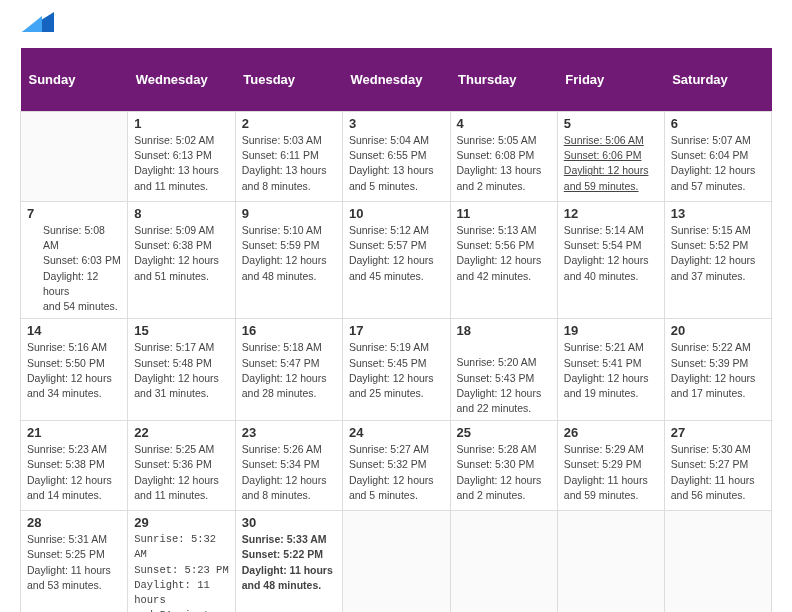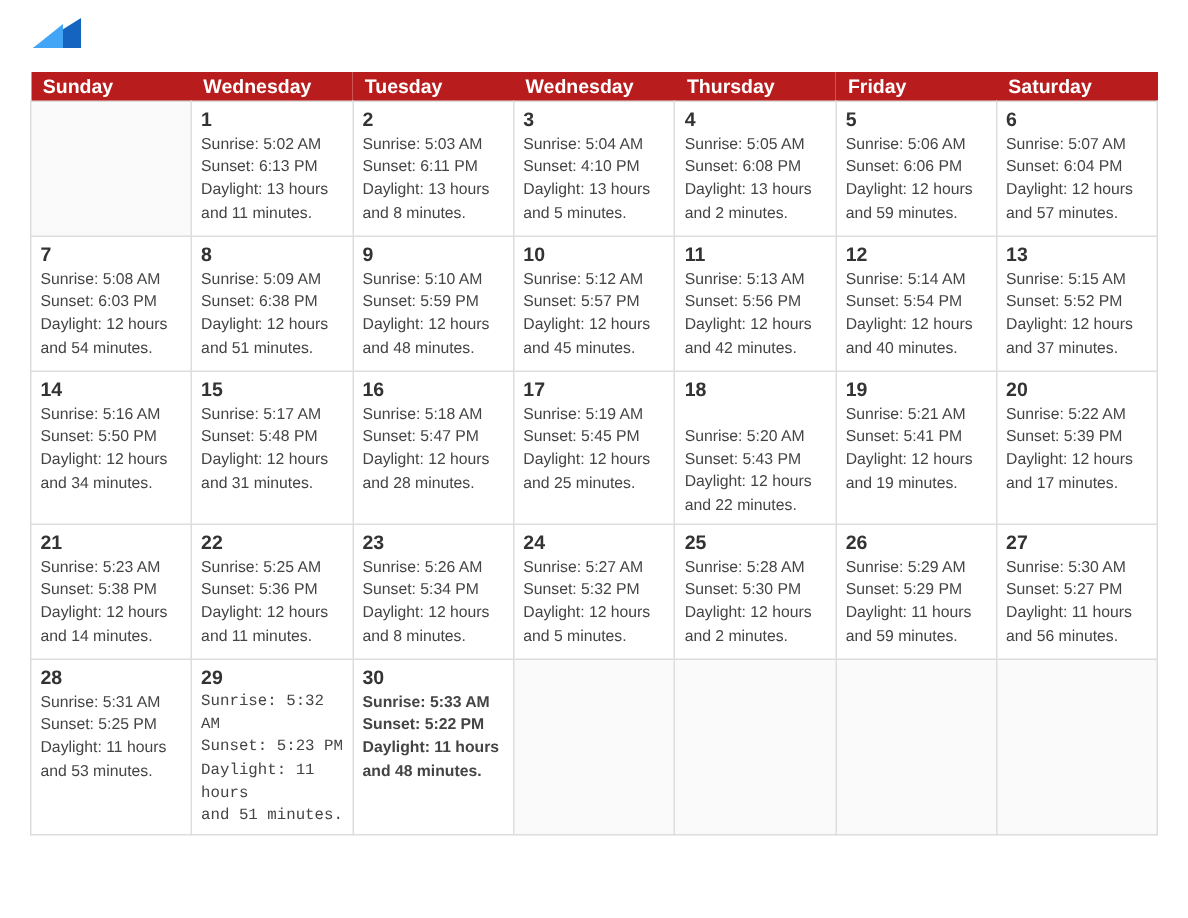--- a/index.html
+++ b/index.html
@@ -33,24 +33,24 @@
     .subtitle {
       font-size: 15px;
       color: #555;
     }
     table {
       width: 100%;
       border-collapse: collapse;
       font-size: 11px;
     }
     thead tr th {
-      background-color: #b91c1c;
+      background-color: #701a75;
       color: #fff;
       text-align: left;
-      padding: 2px 8px;
+      padding: 24px 8px;
       font-size: 13px;
       font-weight: bold;
     }
     tbody tr td {
       border: 1px solid #ddd;
       vertical-align: top;
       padding: 4px 6px;
       width: 108px;
       min-height: 80px;
       height: 90px;
@@ -116,50 +116,50 @@
         <td>
           <span class="day-number">2</span>
           <div class="day-info" style="white-space: pre-line;">Sunrise: 5:03 AM
 Sunset: 6:11 PM
 Daylight: 13 hours
 and 8 minutes.</div>
         </td>
         <td>
           <span class="day-number">3</span>
           <div class="day-info" style="white-space: pre-line;">Sunrise: 5:04 AM
-Sunset: 4:10 PM
+Sunset: 6:55 PM
 Daylight: 13 hours
 and 5 minutes.</div>
         </td>
         <td>
           <span class="day-number">4</span>
           <div class="day-info" style="white-space: pre-line;">Sunrise: 5:05 AM
 Sunset: 6:08 PM
 Daylight: 13 hours
 and 2 minutes.</div>
         </td>
         <td>
           <span class="day-number">5</span>
-          <div class="day-info" style="white-space: pre-line;">Sunrise: 5:06 AM
+          <div class="day-info" style="white-space: pre-line; text-decoration: underline;">Sunrise: 5:06 AM
 Sunset: 6:06 PM
 Daylight: 12 hours
 and 59 minutes.</div>
         </td>
         <td>
           <span class="day-number">6</span>
           <div class="day-info" style="white-space: pre-line;">Sunrise: 5:07 AM
 Sunset: 6:04 PM
 Daylight: 12 hours
 and 57 minutes.</div>
         </td>
       </tr>
       <tr>
         <td>
           <span class="day-number">7</span>
-          <div class="day-info" style="white-space: pre-line;">Sunrise: 5:08 AM
+          <div class="day-info" style="white-space: pre-line; margin-left: 16px;">Sunrise: 5:08 AM
 Sunset: 6:03 PM
 Daylight: 12 hours
 and 54 minutes.</div>
         </td>
         <td>
           <span class="day-number">8</span>
           <div class="day-info" style="white-space: pre-line;">Sunrise: 5:09 AM
 Sunset: 6:38 PM
 Daylight: 12 hours
 and 51 minutes.</div>

